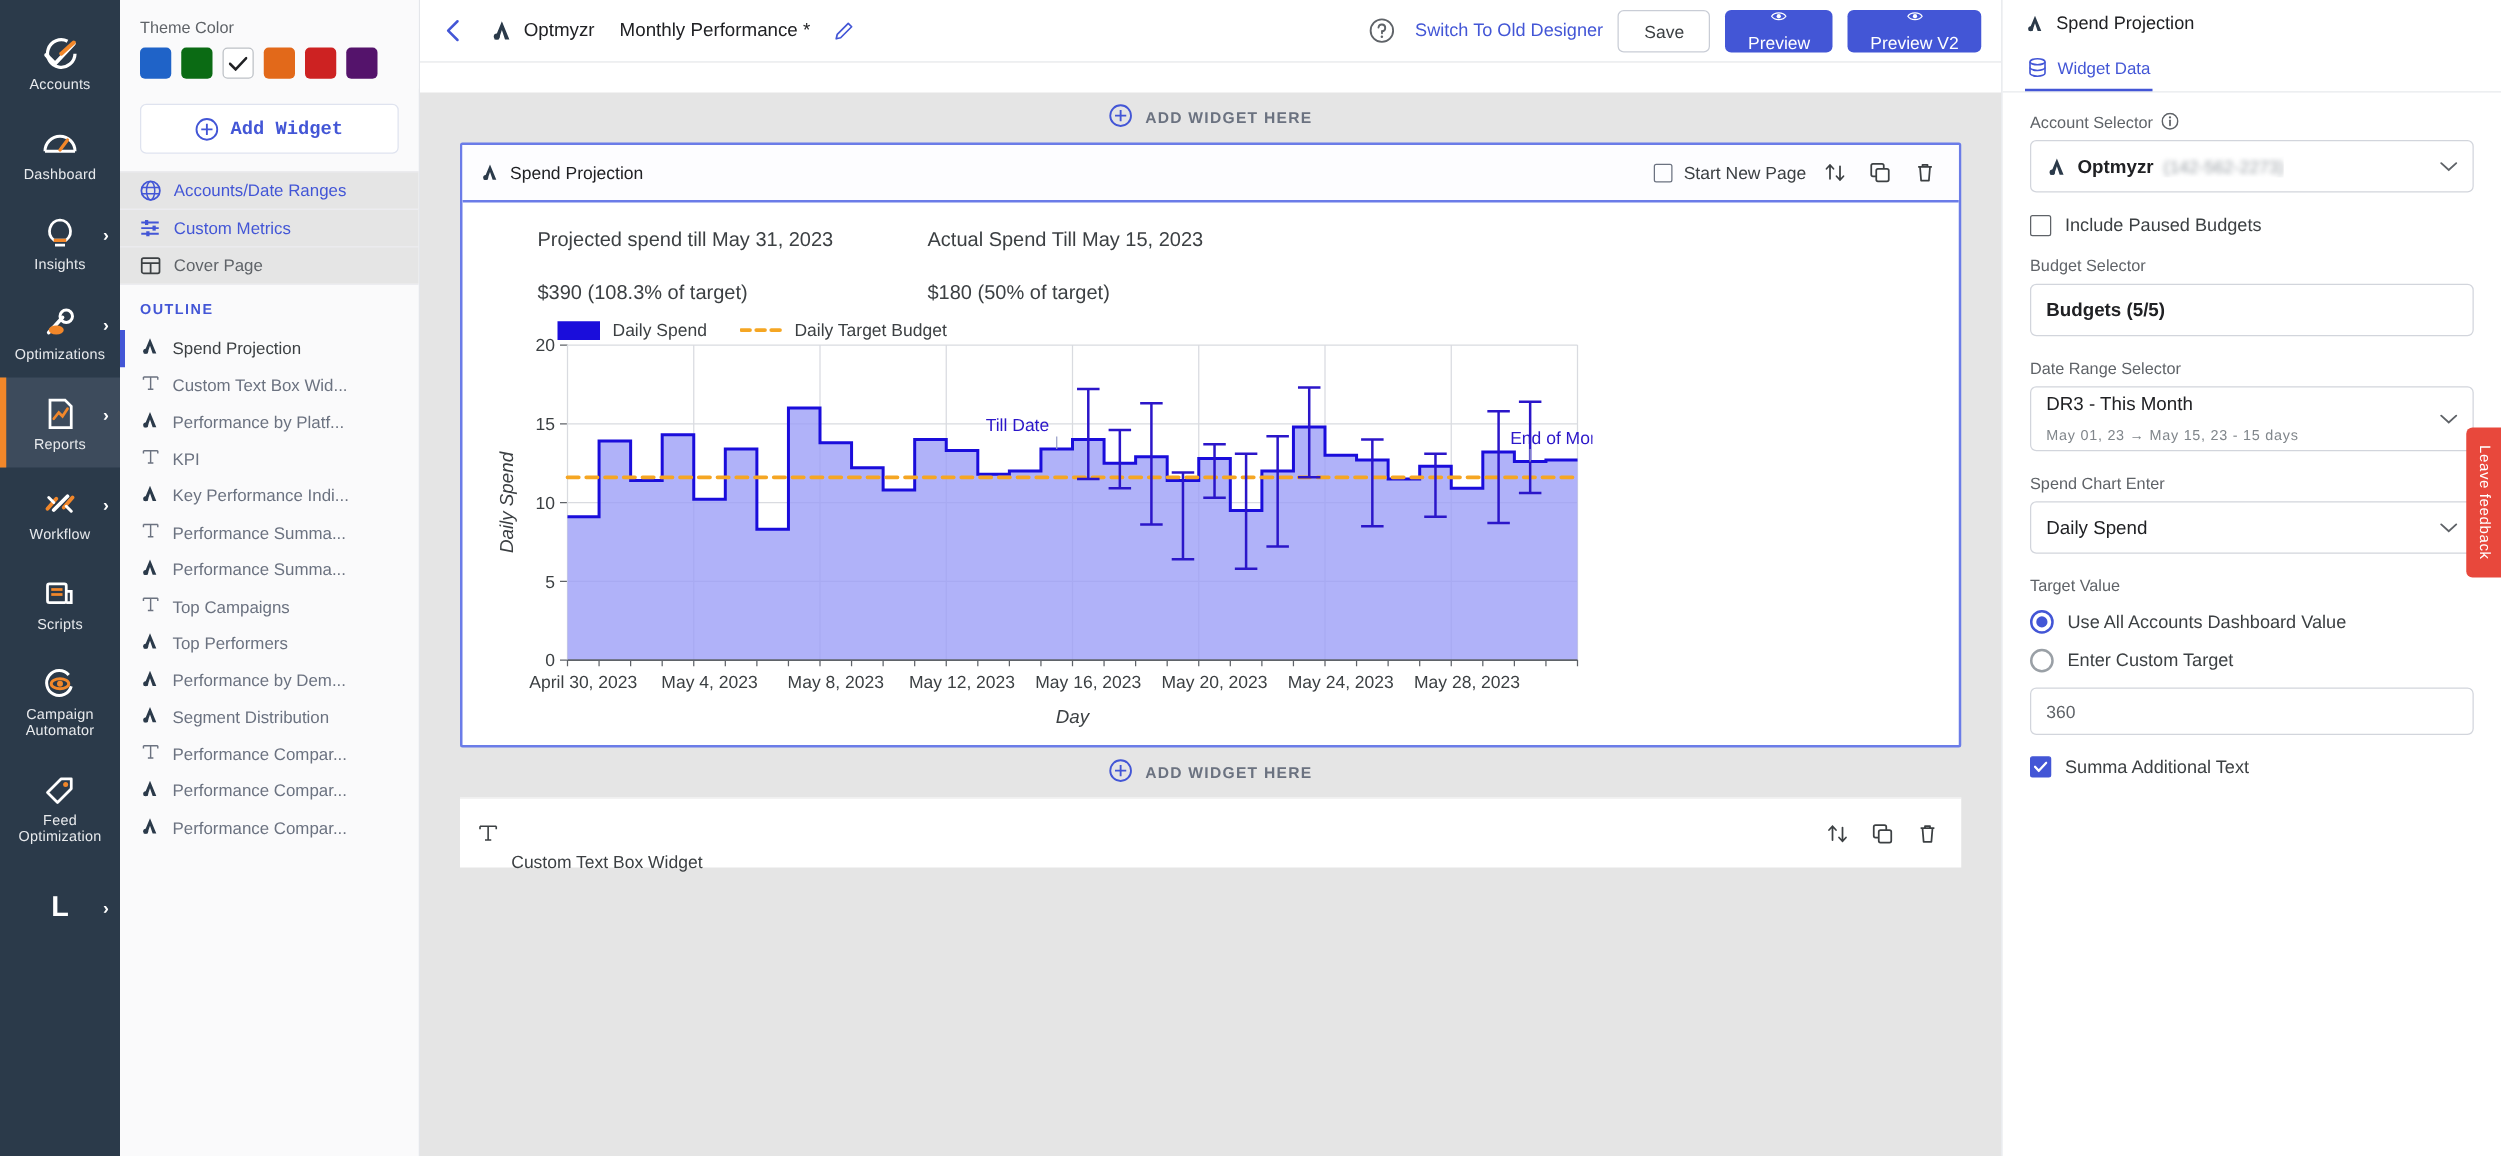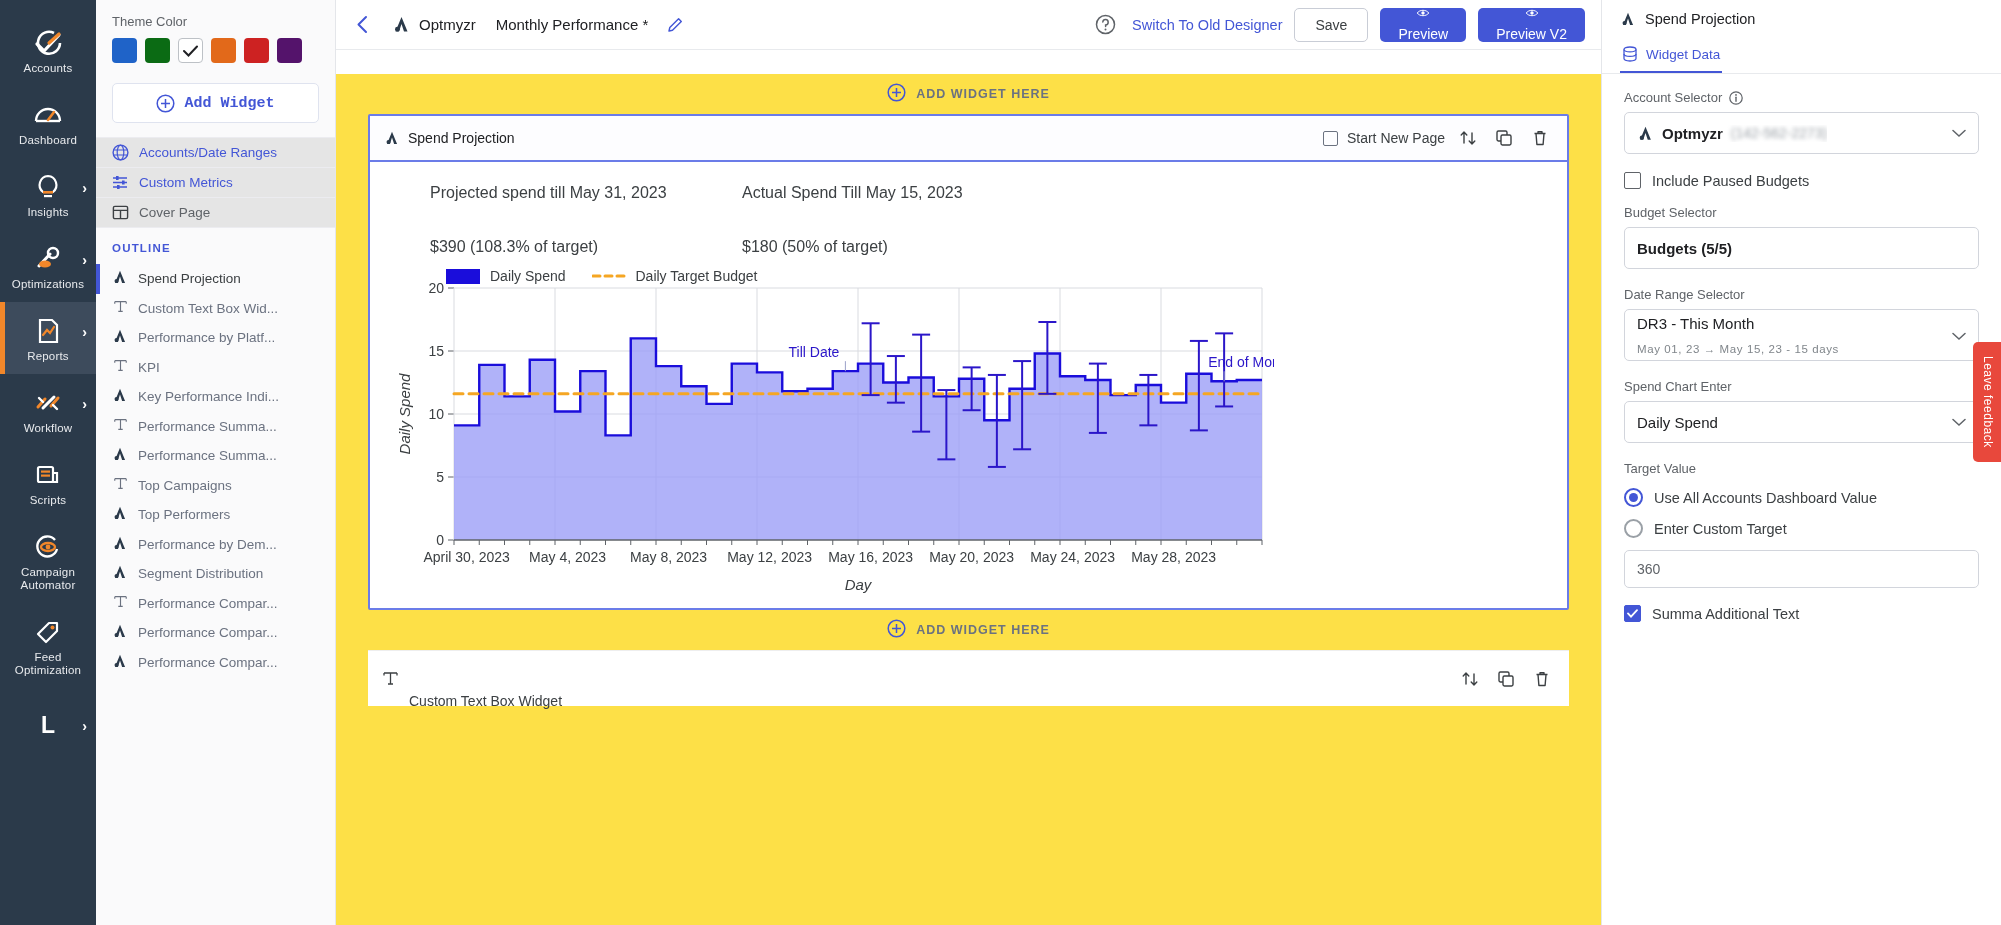--- a/index.html
+++ b/index.html
@@ -93,21 +93,21 @@
   .link-btn { color:#4356d6; font-size:14.5px; cursor:pointer; }
   .btn {
     height:34px; border-radius:5px; display:flex; align-items:center; justify-content:center;
     gap:8px; cursor:pointer; font-size:14px; font-family:"Liberation Sans", sans-serif;
   }
   .btn-outline { border:1px solid #c9cdd6; background:#fff; color:#3c4043; padding:0 20px; }
   .btn-primary { background:#4356d6; color:#fff; padding:0 18px; border:none;flex-direction:column; }
 
   .canvas {
     position:absolute; left:0; right:0; top:50px; bottom:0;
-    background:#fde047; padding:0 32px; overflow:hidden;
+    background:#e5e5e5; padding:0 32px; overflow:hidden;
   }
   .page-top { height:24px; background:#fff; margin:0 -32px; }
   .addhere {
     height:40px; display:flex; align-items:center; justify-content:center;
     gap:10px; color:#6b7280; font-size:12.5px; letter-spacing:1px; font-weight:700; cursor:pointer;
   }
   .addhere .plus { color:#4356d6; }
   .widget {
     background:#fff; border:2px solid #6b7ce8; border-radius:2px;
   }
@@ -117,21 +117,21 @@
   }
   .wh-title { font-size:14px; color:#202124; display:flex; align-items:center; gap:8px; }
   .wh-spacer { flex:1; }
   .startnew { display:flex; align-items:center; gap:9px; font-size:14px; color:#3c4043; cursor:pointer; }
   .cbox { width:15px; height:15px; border:1.6px solid #6b7280; border-radius:2px; }
   .wh-ic { width:26px; height:26px; display:flex; align-items:center; justify-content:center; cursor:pointer; color:#3c4043; }
 
   .wbody { padding:16px 24px 10px 24px; }
   .stats { display:flex; gap:0; padding:6px 0 4px 36px; }
   .stat { width:312px; }
-  .stat-t { font-size:16px; color:#3c4043; margin-bottom:36px; }
+  .stat-t { font-size:16px; color:#3c4043; margin-bottom:24px; }
   .stat-v { font-size:16px; color:#3c4043; }
 
   
   .chartwrap { position:relative; height:330px; margin-top:8px; }
   .legend {
     position:absolute; left:52px; top:0; display:flex; align-items:center; gap:26px; font-size:14px; color:#3c4043;
   }
   .lg { display:flex; align-items:center; gap:10px; }
   .lg-sw { width:34px; height:15px; background:#1a0ddb; }
   .chart-svg { position:absolute; left:0; top:14px; }
@@ -145,21 +145,21 @@
     width:400px; flex:0 0 400px; border-left:1px solid #e4e6ea; background:#fff;
     position:relative; overflow:hidden;
   }
   .rp-head { height:38px; display:flex; align-items:center; gap:9px; padding:0 18px; font-size:14.5px; color:#202124; }
   .rp-tabs { padding:0 18px; border-bottom:1px solid #e8eaed; display:flex; }
   .rp-tab {
     display:flex; align-items:center; gap:8px; padding:8px 2px 9px 2px;
     color:#4356d6; font-size:13.5px; border-bottom:2px solid #4356d6; cursor:pointer;
   }
   .rp-body { padding:16px 22px 0 22px; }
-  .fld-label { font-size:13px; color:#5f6368; margin-bottom:7px; display:flex; align-items:center; gap:7px; }
+  .fld-label { font-size:13px; color:#5f6368; margin-bottom:7px; display:flex; gap:7px; }
   .select {
     height:42px; border:1px solid #d2d5dc; border-radius:5px; display:flex; align-items:center;
     padding:0 12px; gap:8px; font-size:15px; color:#202124; background:#fff; cursor:pointer;
     justify-content:space-between;
   }
   .select .val { display:flex; align-items:center; gap:8px; overflow:hidden; white-space:nowrap; }
   .select.tall { height:52px; flex-direction:column; align-items:stretch; justify-content:center; padding:6px 12px; position:relative;}
   .select.tall .sub { font-size:11.5px; color:#80868b; letter-spacing:.6px; margin-top:3px; }
   .select.tall .caret { position:absolute; right:12px; top:17px; }
   .blurred {

